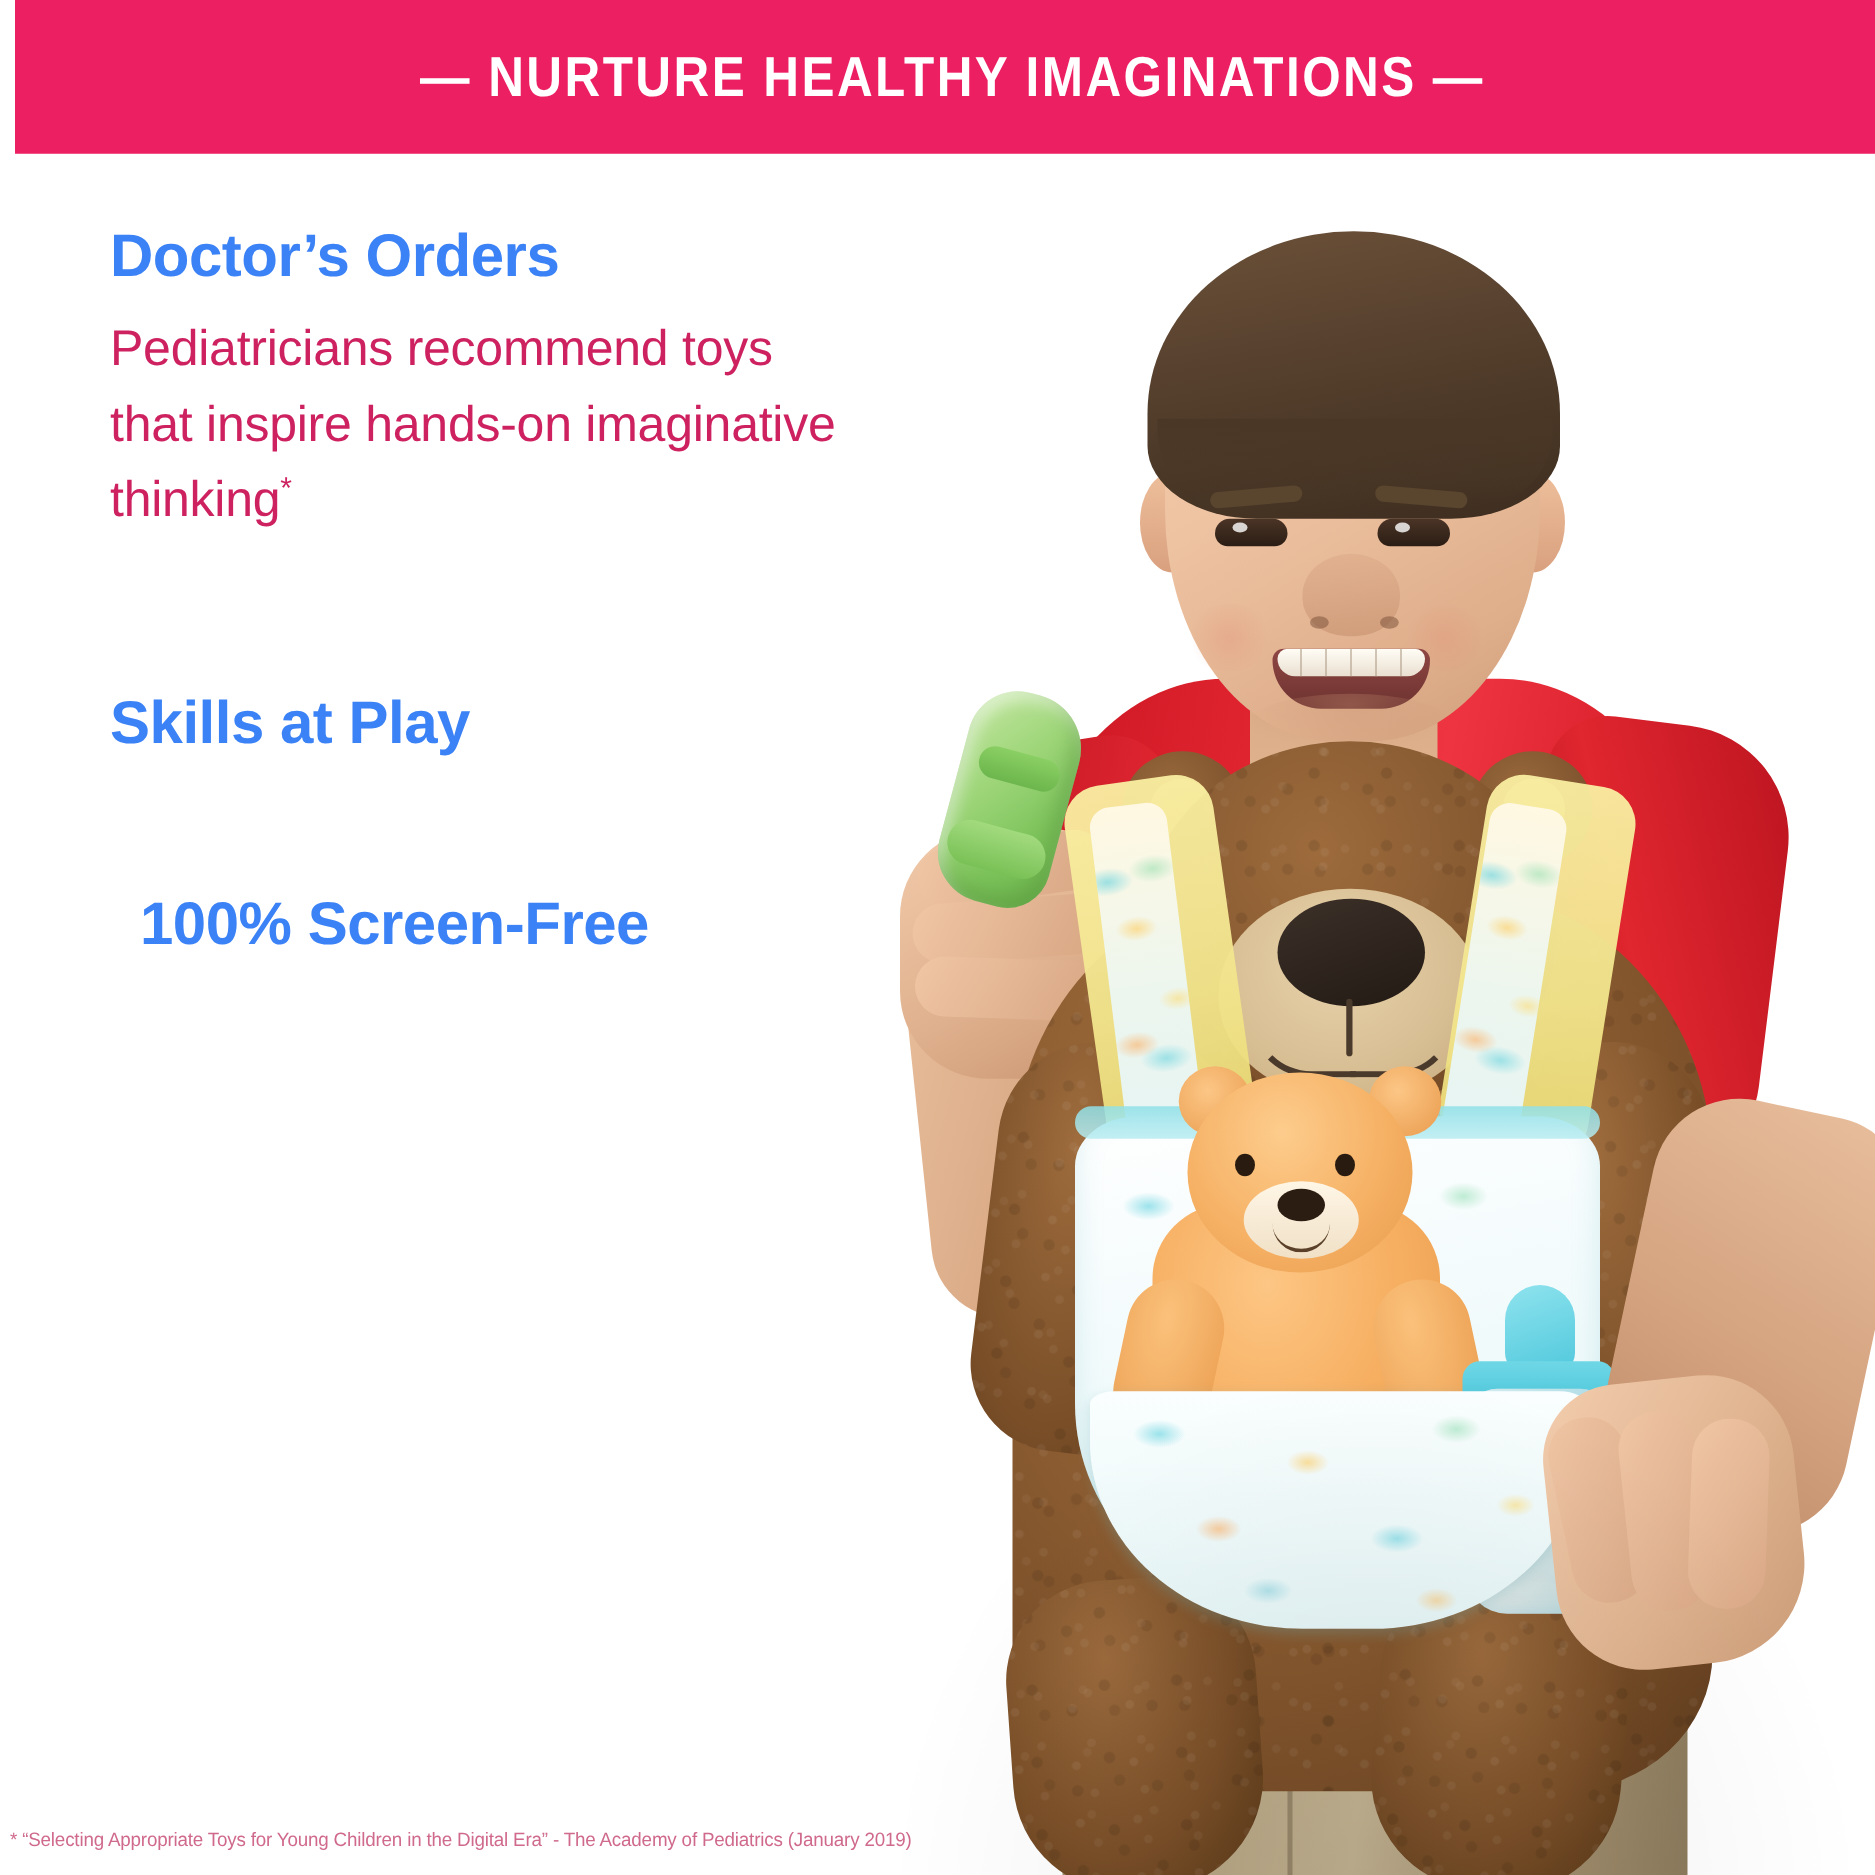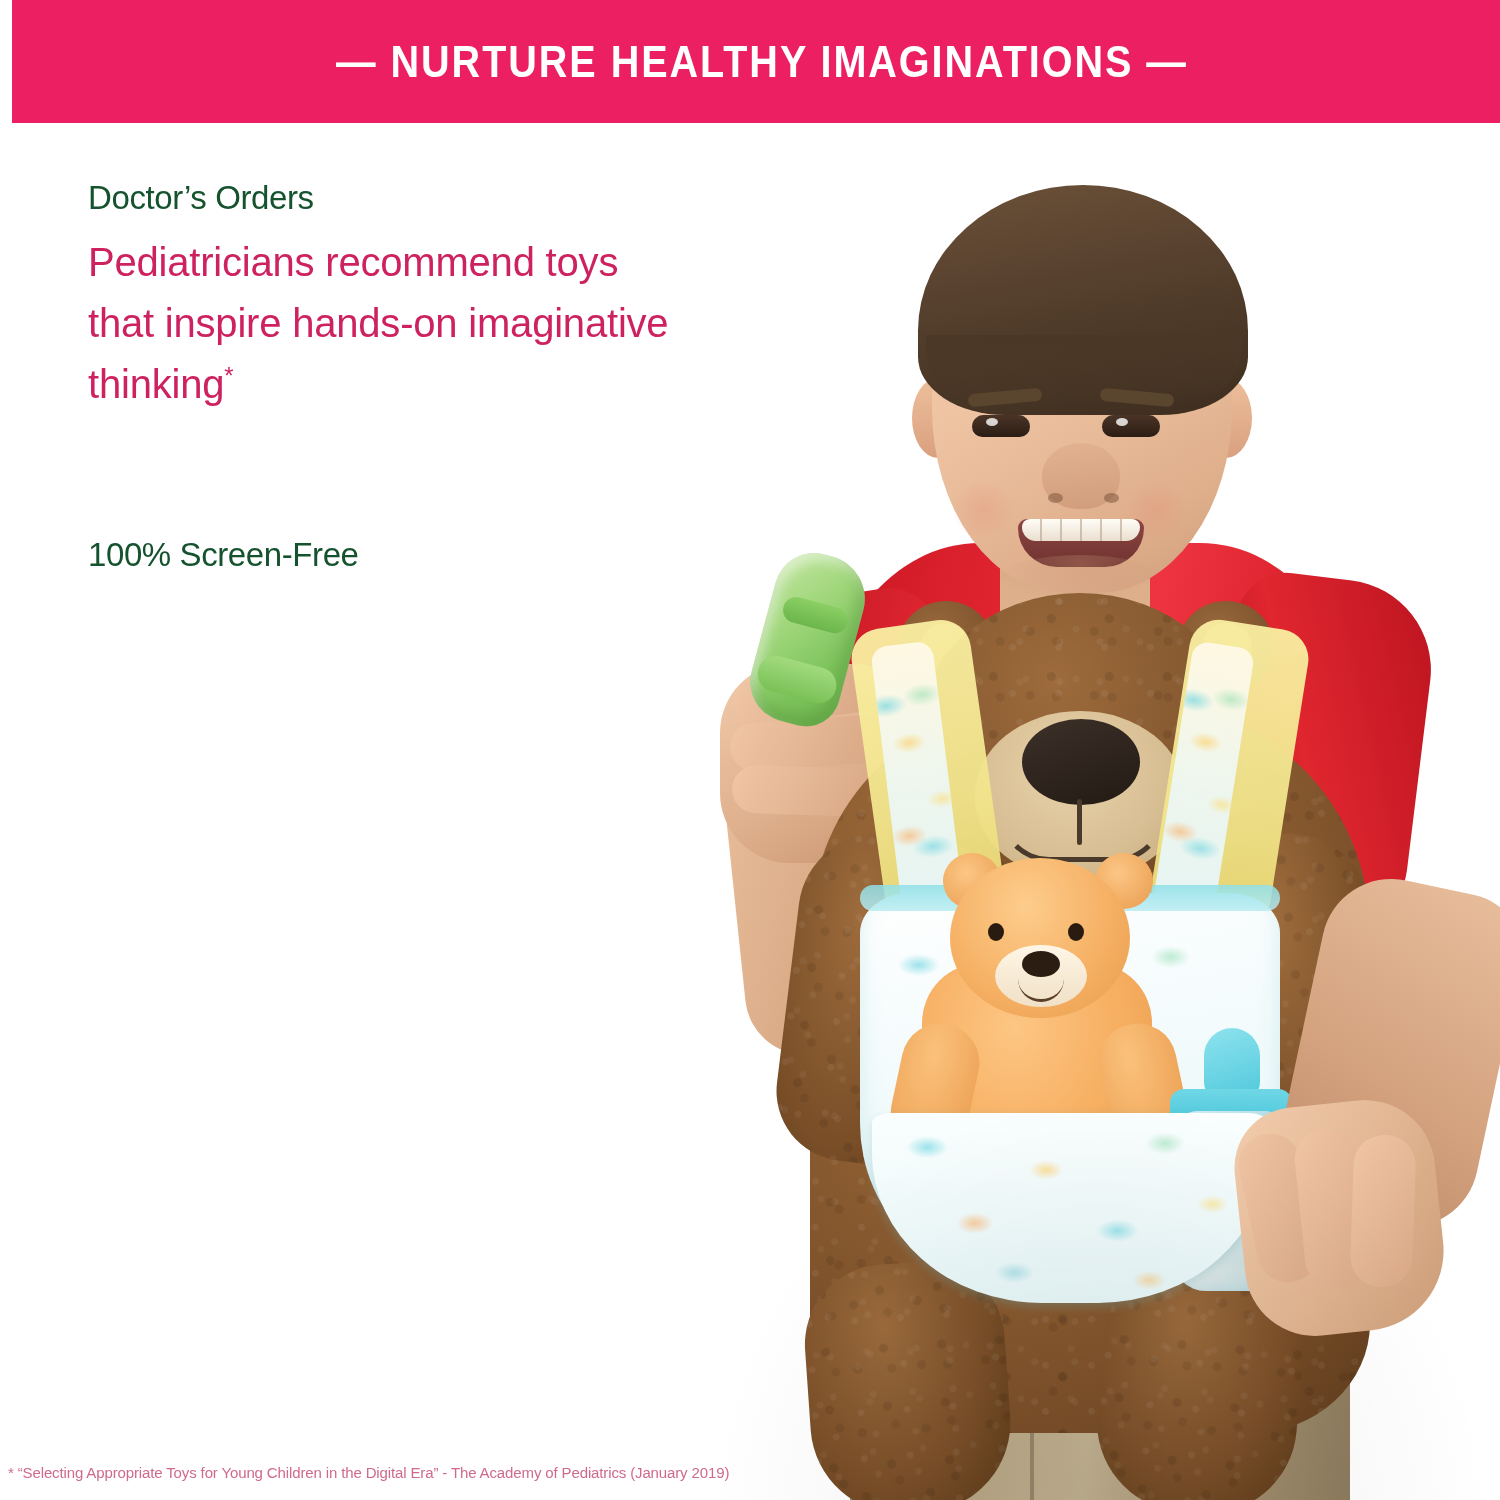--- a/index.html
+++ b/index.html
@@ -30,44 +30,44 @@
     text-transform:uppercase;
   }
 
   
   .copy{
     position:absolute;left:88px;top:180px;width:600px;
   }
   .block{margin-bottom:86px;}
   .block:last-child{margin-bottom:0;}
   .b-head{
-    color:#14532d;
-    font-weight:400;
-    font-size:33px;
+    color:#3b82f6;
+    font-weight:700;
+    font-size:48px;
     letter-spacing:-0.4px;
     line-height:1.1;
     margin:0 0 16px 0;
     white-space:nowrap;
   }
   .b-body{
     color:#CE2260;
     font-weight:300;
     font-size:40px;
     line-height:1.52;
     letter-spacing:-0.2px;
     margin:0;
   }
   .b-body .sup{
     font-size:24px;
     vertical-align:super;
     line-height:0;
   }
   #blk0{top:0;}
   #blk1{margin-top:122px;}
-  #blk2{margin-top:108px;}
+  #blk2{margin-top:108px;margin-left:24px;}
 
   
   .footnote{
     position:absolute;left:8px;bottom:18px;
     color:#D06A8C;
     font-weight:400;
     font-size:15.5px;
     letter-spacing:-0.15px;
     white-space:nowrap;
     transform:scaleX(0.97);
@@ -428,20 +428,21 @@
   </div>
 
   <div class="copy">
 
     <div class="block" id="blk0">
       <h2 class="b-head">Doctor’s Orders</h2>
       <p class="b-body"><span>Pediatricians recommend toys that inspire hands-on imaginative thinking</span><span class="sup">*</span></p>
     </div>
 
     <div class="block" id="blk1">
+      <h2 class="b-head">Skills at Play</h2>
     </div>
 
     <div class="block" id="blk2">
       <h2 class="b-head">100% Screen-Free</h2>
     </div>
 
   </div>
 
   <div class="footnote">* “Selecting Appropriate Toys for Young Children in the Digital Era” -  The Academy of Pediatrics (January 2019)</div>
 

